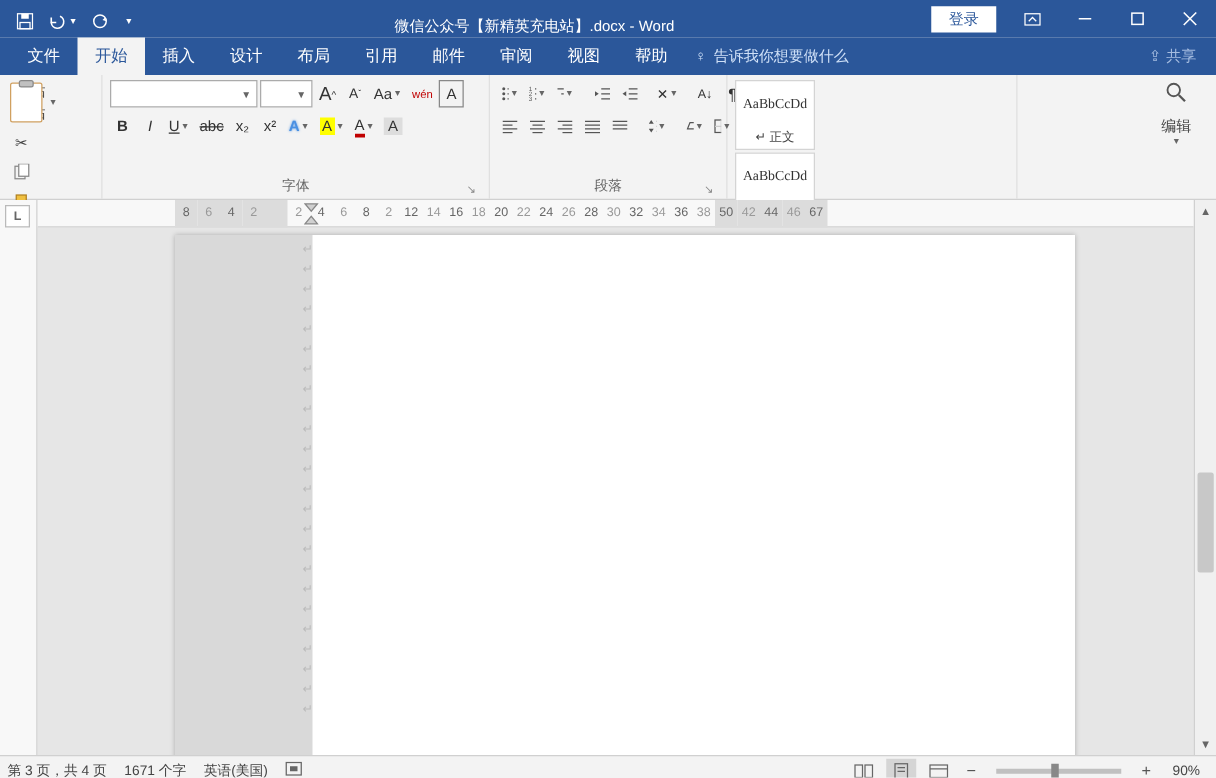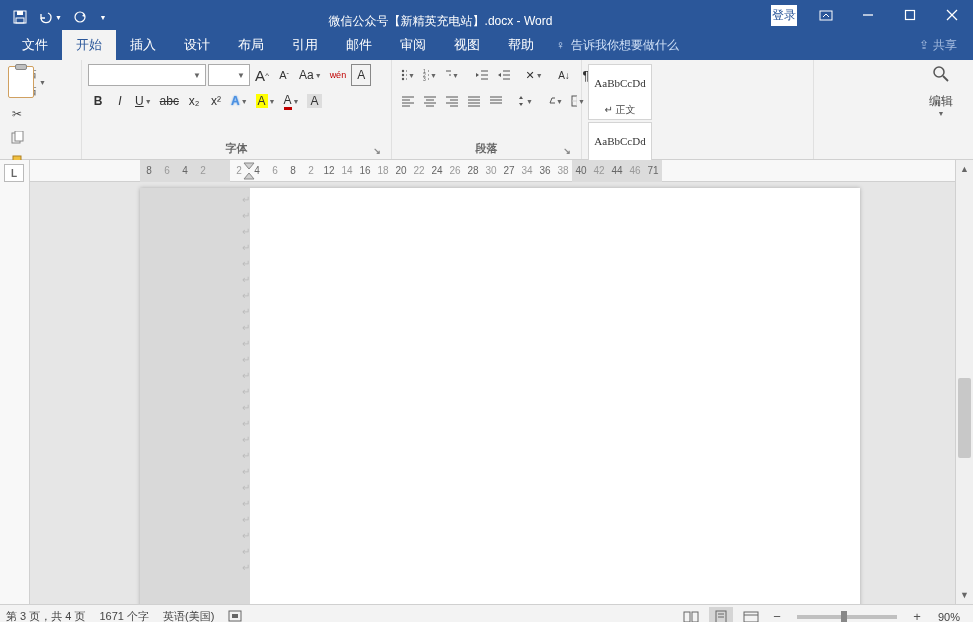--- a/index.html
+++ b/index.html
@@ -4,35 +4,35 @@
 <style>
 * { margin: 0; padding: 0; box-sizing: border-box; font-family: "Microsoft YaHei", "Segoe UI", sans-serif; }
 body { background: #e6e6e6; width: 973px; height: 622px; overflow: hidden; font-size: 12px; color: #444; }
 
 
 .titlebar { height: 30px; background: #2b579a; display: flex; align-items: flex-end; color: #fff; }
 .qat { display: flex; align-items: center; gap: 2px; padding-left: 6px; }
 .qat-btn { width: 28px; height: 26px; display: flex; align-items: center; justify-content: center; cursor: pointer; }
 .title-text { flex: 1; text-align: center; font-size: 12px; color: #fff; white-space: nowrap; }
 .winctrls { display: flex; align-items: center; }
-.login-btn { background: #fff; color: #2b579a; padding: 2px 1px; font-size: 12px; margin-right: 8px; cursor: pointer; }
+.login-btn { background: #fff; color: #2b579a; padding: 2px 14px; font-size: 12px; margin-right: 8px; cursor: pointer; }
 .winbtn { width: 42px; height: 30px; display: flex; align-items: center; justify-content: center; cursor: pointer; }
 
 
 .tabstrip { height: 30px; background: #2b579a; display: flex; align-items: center; padding-left: 8px; color: #fff; }
 .tab { padding: 0 14px; height: 30px; line-height: 30px; font-size: 13px; cursor: pointer; }
 .tab.active { background: #f3f3f3; color: #2b579a; }
 .tell-me { display: flex; align-items: center; gap: 6px; margin-left: 8px; color: #cfe0f7; font-size: 12px; }
 .share { margin-left: auto; margin-right: 16px; color: #a6bde0; font-size: 12px; display: flex; align-items: center; gap: 4px; }
 
 
 .ribbon { height: 100px; background: #f3f3f3; border-bottom: 1px solid #d0d0d0; display: flex; }
 .group { border-right: 1px solid #e0e0e0; display: flex; flex-direction: column; padding: 4px 6px 0 6px; position: relative; }
 .group-body { flex: 1; display: flex; flex-direction: column; }
-.group-label { height: 18px; text-align: center; font-size: 11px; color: #666; position: relative; font-weight: bold; }
+.group-label { height: 18px; text-align: center; font-size: 11px; color: #666; position: relative; }
 .launcher { position: absolute; right: 2px; bottom: 1px; width: 12px; height: 12px; font-size: 9px; color: #888; cursor: pointer; }
 
 .clip-body { display: flex; gap: 4px; }
 .paste-btn { display: flex; flex-direction: row; align-items: center; width: 40px; cursor: pointer; }
 .paste-icon-lg { width: 30px; height: 36px; position: relative; }
 .paste-icon-lg .board { position: absolute; top: 2px; left: 2px; width: 26px; height: 32px; background: #fff; border: 1px solid #d0a060; border-radius: 2px; }
 .paste-icon-lg .clip { position: absolute; top: 0; left: 9px; width: 12px; height: 6px; background: #c0c0c0; border: 1px solid #888; border-radius: 2px; }
 .clip-col { display: flex; flex-direction: column; gap: 4px; }
 .mini-btn { width: 22px; height: 20px; display: flex; align-items: center; justify-content: center; cursor: pointer; }
 
@@ -462,29 +462,29 @@
           <div class="tick">12</div>
           <div class="tick">14</div>
           <div class="tick">16</div>
           <div class="tick">18</div>
           <div class="tick">20</div>
           <div class="tick">22</div>
           <div class="tick">24</div>
           <div class="tick">26</div>
           <div class="tick">28</div>
           <div class="tick">30</div>
-          <div class="tick">27</div>
+          <div class="tick">32</div>
           <div class="tick">34</div>
           <div class="tick">36</div>
           <div class="tick">38</div>
-          <div class="tick shade">40</div>
+          <div class="tick shade">50</div>
           <div class="tick shade">42</div>
           <div class="tick shade">44</div>
           <div class="tick shade">46</div>
-          <div class="tick shade">71</div>
+          <div class="tick shade">67</div>
         </div>
       <div class="indent"><svg width="12" height="18">
             <path d="M1 1 L11 1 L6 7 Z" fill="#d0d0d0" stroke="#888"></path>
             <path d="M1 17 L11 17 L6 11 Z" fill="#d0d0d0" stroke="#888"></path>
           </svg></div>
     </div>
     <div class="page-canvas">
       <div class="margin-strip"></div>
       <div class="para-marks">↵<br>↵<br>↵<br>↵<br>↵<br>↵<br>↵<br>↵<br>↵<br>↵<br>↵<br>↵<br>↵<br>↵<br>↵<br>↵<br>↵<br>↵<br>↵<br>↵<br>↵<br>↵<br>↵<br>↵</div>
     </div>

